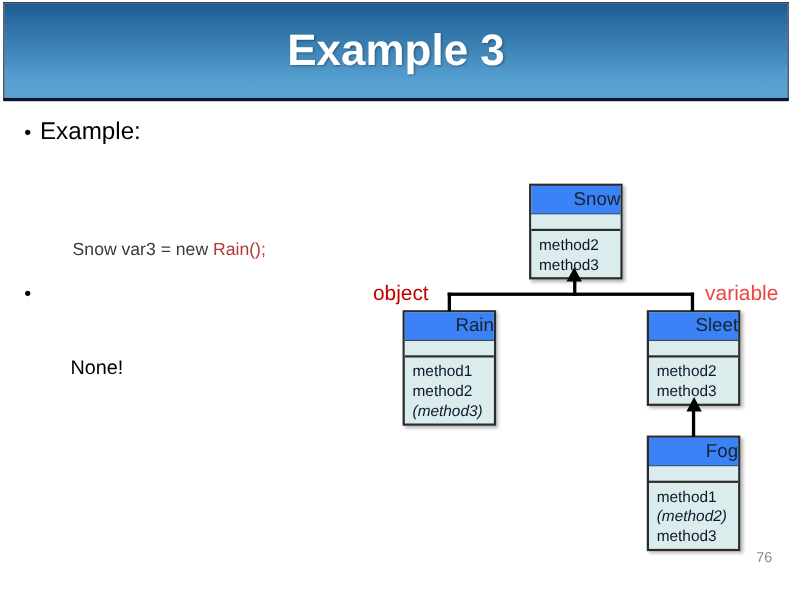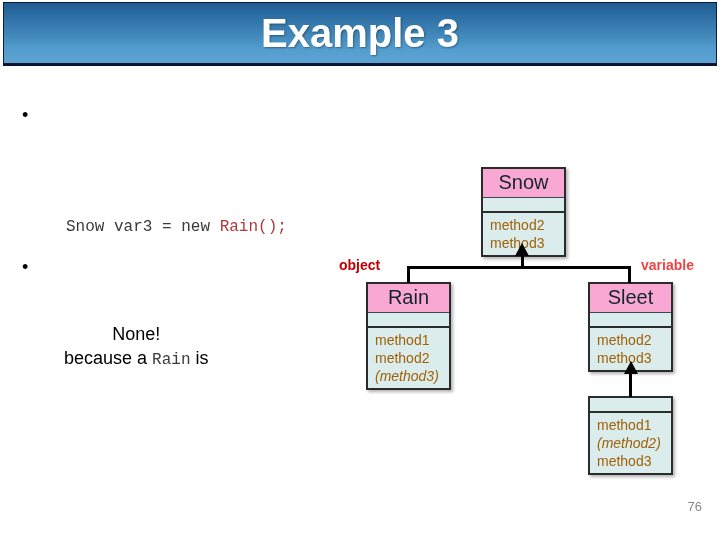--- a/index.html
+++ b/index.html
@@ -14,21 +14,21 @@
     overflow: hidden;
     position: relative;
   }
 
   
   #title-bar {
     position: absolute;
     left: 3px;
     top: 2px;
     width: 714px;
-    height: 64px;
+    height: 90px;
     box-sizing: border-box;
     background: linear-gradient(to bottom,
                 #1f5b8e 0%,
                 #2d6fa4 22%,
                 #3e83b6 48%,
                 #549ecf 78%,
                 #5ba3d2 100%);
     border: 1px solid #0d1b3e;
     border-bottom: 3px solid #0a1330;
     display: flex;
@@ -59,21 +59,21 @@
     margin-right: 8px;
   }
   #bullet-example { left: 22px; top: 106px; }
   #bullet-output  { left: 22px; top: 258px; }
 
   
   #code-block {
     position: absolute;
     left: 66px;
     top: 170px;
-    font-family: Liberation Mono, monospace;
+    font-family: Liberation Sans, sans-serif;
     font-size: 16px;
     line-height: 23px;
     color: #3a3a3a;
     white-space: pre;
   }
   .code-line { white-space: pre; }
   .tok-red  { color: #b03a3a; }
   .tok-blue { color: #23237a; }
   .tok-dark { color: #3a3a3a; }
 
@@ -96,38 +96,38 @@
 
   
   .uml-box {
     position: absolute;
     box-sizing: border-box;
     background: #dbeced;
     border: 2px solid #2b2b2b;
     box-shadow: 2px 2px 3px rgba(0,0,0,0.30);
   }
   .uml-title {
-    text-align: center;
-    font-size: 20px;
+    text-align: right;
+    font-size: 17px;
     color: #15242c;
     padding: 2px 0 3px 0;
     border-bottom: 1px solid #3a4a52;
-    background: #f9a8d4;
+    background: #3b82f6;
     white-space: nowrap;
   }
   .uml-mid {
     height: 13px;
     border-bottom: 2px solid #2b2b2b;
     background: #dbeced;
   }
   .uml-methods {
     padding: 3px 0 3px 7px;
     font-size: 14px;
     line-height: 18px;
-    color: #a16207;
+    color: #0f172a;
   }
   .uml-methods div { white-space: nowrap; }
   .abstract { font-style: italic; }
 
   #box-snow  { left: 481px; top: 167px;  width: 85px; }
   #box-rain  { left: 366px; top: 282px;  width: 85px; }
   #box-sleet { left: 588px; top: 282px;  width: 85px; }
   #box-fog   { left: 588px; top: 396px;  width: 85px; }
 
   
@@ -158,22 +158,22 @@
     left: 624px; top: 361px;
     width: 0; height: 0;
     border-left: 7px solid transparent;
     border-right: 7px solid transparent;
     border-bottom: 13px solid #000000;
   }
 
   
   .annot {
     position: absolute;
-    font-size: 14px;
-    font-weight: bold;
+    font-size: 19px;
+    font-weight: normal;
     white-space: nowrap;
   }
   #label-object   { left: 339px; top: 257px; color: #c00000; }
   #label-variable { left: 641px; top: 257px; color: #ef4444; }
 
   
   #page-number {
     position: absolute;
     right: 18px;
     bottom: 26px;
@@ -183,33 +183,33 @@
 </style>
 </head>
 <body>
 
 <div id="title-bar">
   <div id="title-text">Example 3</div>
 </div>
 
 <div class="bullet-line" id="bullet-example">
   <span class="bullet-dot">•</span>
+  <span>Example:</span>
 </div>
 
 <div id="code-block">
   <div class="code-line"><span class="tok-dark">Snow var3 = new </span><span class="tok-red">Rain</span><span class="tok-red">();</span></div>
 </div>
 
 <div class="bullet-line" id="bullet-output">
   <span class="bullet-dot">•</span>
 </div>
 
 <div id="output-text">
   <div>None!</div>
-  <div><span>because a </span><span class="mono-inline">Rain</span><span> is</span></div>
 </div>
 
 <div class="uml-box" id="box-snow">
   <div class="uml-title">Snow</div>
   <div class="uml-mid"></div>
   <div class="uml-methods">
     <div>method2</div>
     <div>method3</div>
   </div>
 </div>
@@ -227,20 +227,21 @@
 <div class="uml-box" id="box-sleet">
   <div class="uml-title">Sleet</div>
   <div class="uml-mid"></div>
   <div class="uml-methods">
     <div>method2</div>
     <div>method3</div>
   </div>
 </div>
 
 <div class="uml-box" id="box-fog">
+  <div class="uml-title">Fog</div>
   <div class="uml-mid"></div>
   <div class="uml-methods">
     <div>method1</div>
     <div class="abstract">(method2)</div>
     <div>method3</div>
   </div>
 </div>
 
 <div class="conn" id="conn-hbar"></div>
 <div class="conn" id="conn-drop-rain"></div>

